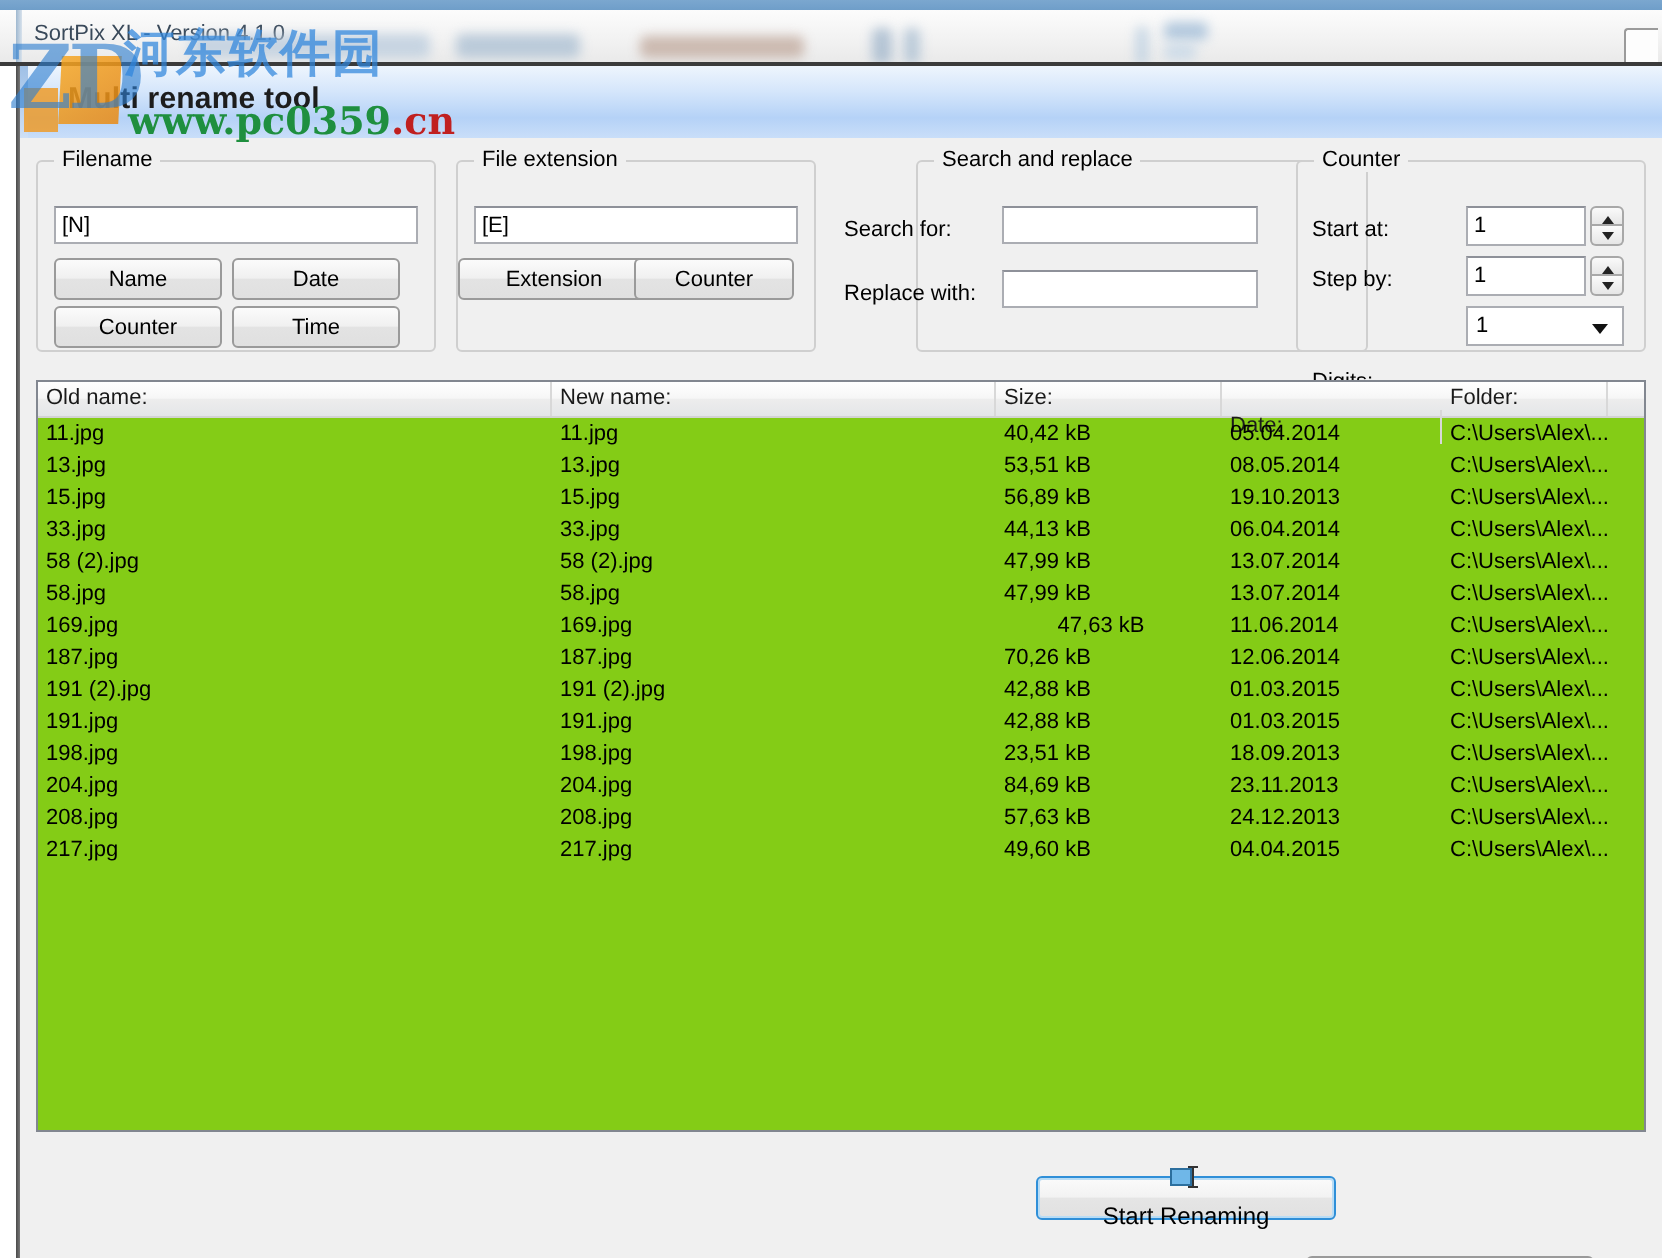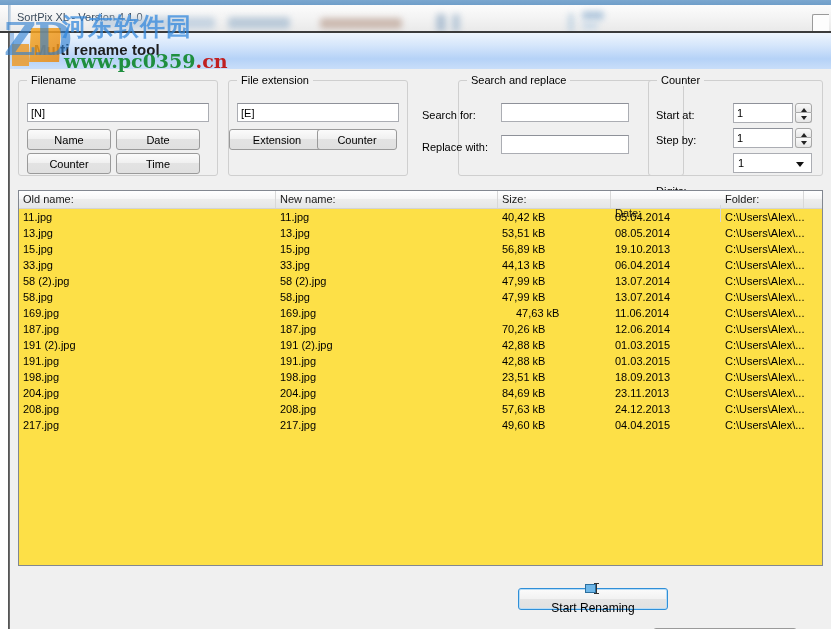--- a/index.html
+++ b/index.html
@@ -258,21 +258,21 @@
     border-top: 5px solid #111;
   }
 
   
   .listview {
     position: absolute;
     left: 18px; top: 190px;
     width: 805px; height: 376px;
     box-sizing: border-box;
     border: 1px solid #828790;
-    background: #fde047;
+    background: #84cc16;
     overflow: hidden;
   }
   .lv-header {
     position: relative;
     height: 17px;
     background: linear-gradient(to bottom, #ffffff 0%, #f6f6f6 48%, #ededed 50%, #e4e6e8 100%);
     border-bottom: 1px solid #d3d3d3;
   }
   .lv-header .hcell {
     position: absolute;
@@ -501,21 +501,21 @@
         <div class="lv-row">
           <div class="cell" style="left: 0px; width: 257px;">58.jpg</div>
           <div class="cell" style="left: 257px; width: 222px;">58.jpg</div>
           <div class="cell" style="left: 479px; width: 113px;">47,99 kB</div>
           <div class="cell" style="left: 592px; width: 110px;">13.07.2014</div>
           <div class="cell" style="left: 702px; width: 101px;">C:\Users\Alex\...</div>
         </div>
         <div class="lv-row">
           <div class="cell" style="left: 0px; width: 257px;">169.jpg</div>
           <div class="cell" style="left: 257px; width: 222px;">169.jpg</div>
-          <div class="cell" style="left: 493px; width: 113px;">47,63 kB</div>
+          <div class="cell" style="left: 473px; width: 113px; text-align: center;">47,63 kB</div>
           <div class="cell" style="left: 592px; width: 110px;">11.06.2014</div>
           <div class="cell" style="left: 702px; width: 101px;">C:\Users\Alex\...</div>
         </div>
         <div class="lv-row">
           <div class="cell" style="left: 0px; width: 257px;">187.jpg</div>
           <div class="cell" style="left: 257px; width: 222px;">187.jpg</div>
           <div class="cell" style="left: 479px; width: 113px;">70,26 kB</div>
           <div class="cell" style="left: 592px; width: 110px;">12.06.2014</div>
           <div class="cell" style="left: 702px; width: 101px;">C:\Users\Alex\...</div>
         </div>

